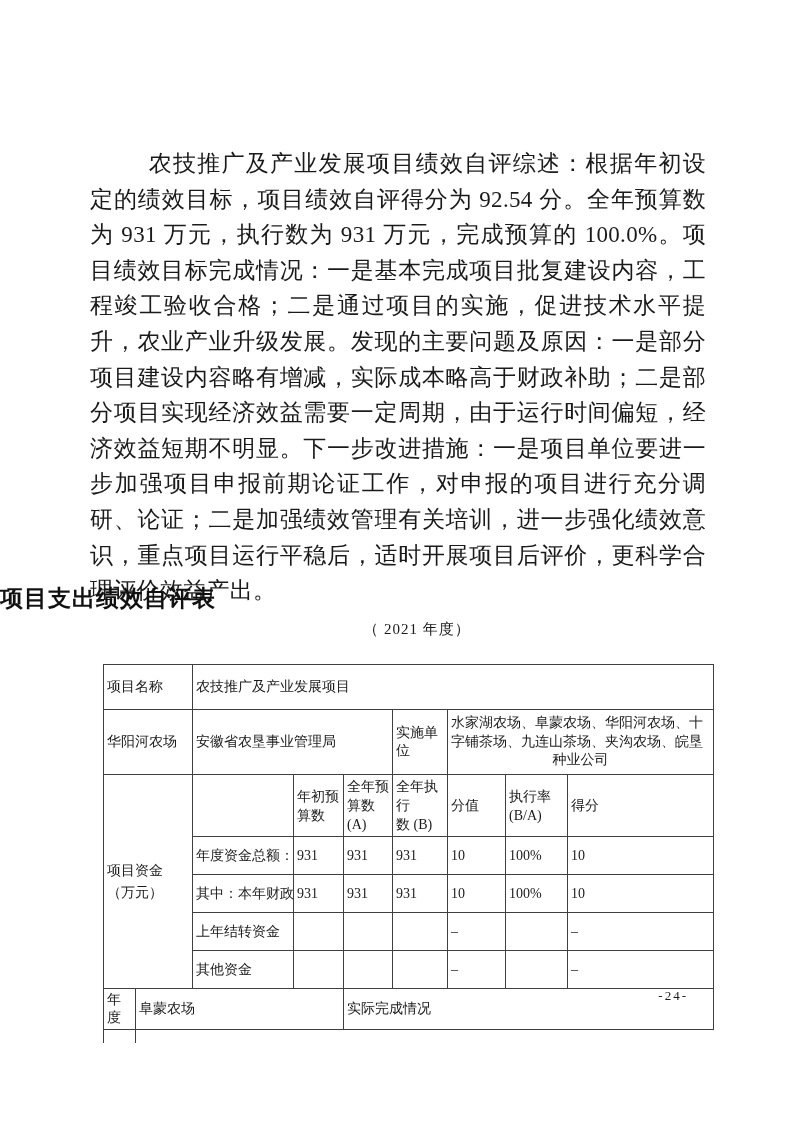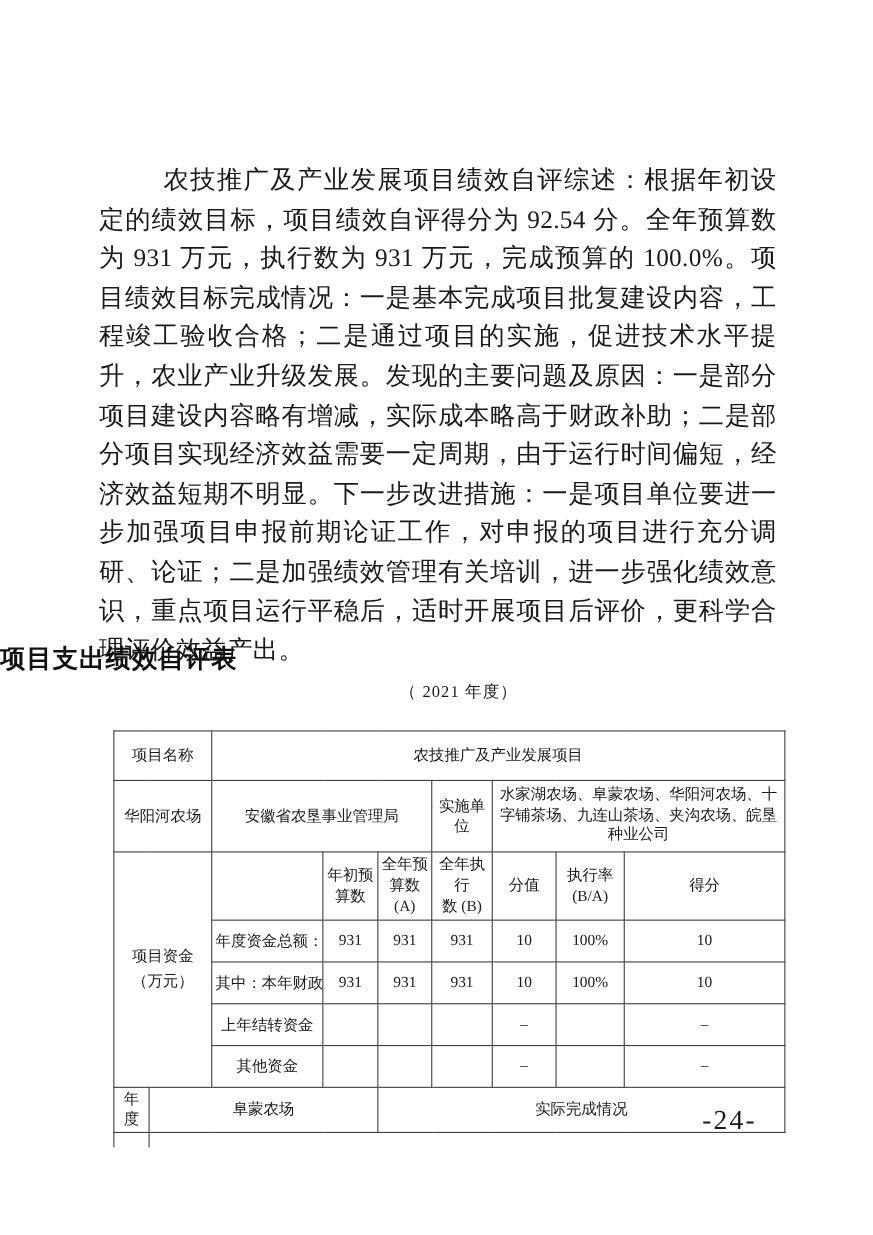--- a/index.html
+++ b/index.html
@@ -41,21 +41,21 @@
     position:absolute;
     left:103px;top:664px;width:610px;
   }
   table.selfeval{
     border-collapse:collapse;
     table-layout:fixed;
     width:610px;
   }
   table.selfeval td{
     border:1.6px solid #3f3f3f;
-    text-align:center;
+    text-align:left;
     vertical-align:middle;
     font-size:14px;
     padding:2px 3px;
     overflow:hidden;
   }
   tr.r1 td{height:40px;}
   tr.r2 td{height:60px;}
   tr.r3 td{height:50px;}
   tr.rd td{height:33px;}
   tr.r8 td{height:36px;}
@@ -77,23 +77,22 @@
   .cut-stubs{position:relative;height:14px;}
   .cut-stubs span{
     position:absolute;top:0;height:13px;width:0;
     border-left:1.6px solid #3f3f3f;display:block;
   }
   .cut-stubs .s1{left:0;}
   .cut-stubs .s2{left:32px;}
   .pageno{
     position:absolute;
     top:988px;right:106px;
-    font-size:25px;
+    font-size:13px;
     letter-spacing:2px;
-    margin-top:17px;
   }
 </style>
 </head>
 <body>
 
 <div class="para">农技推广及产业发展项目绩效自评综述：根据年初设定的绩效目标，项目绩效自评得分为 92.54 分。全年预算数为 931 万元，执行数为 931 万元，完成预算的 100.0%。项目绩效目标完成情况：一是基本完成项目批复建设内容，工程竣工验收合格；二是通过项目的实施，促进技术水平提升，农业产业升级发展。发现的主要问题及原因：一是部分项目建设内容略有增减，实际成本略高于财政补助；二是部分项目实现经济效益需要一定周期，由于运行时间偏短，经济效益短期不明显。下一步改进措施：一是项目单位要进一步加强项目申报前期论证工作，对申报的项目进行充分调研、论证；二是加强绩效管理有关培训，进一步强化绩效意识，重点项目运行平稳后，适时开展项目后评价，更科学合理评价效益产出。</div>
 
 <div class="doc-title">项目支出绩效自评表</div>
 <div class="doc-subtitle">（ 2021 年度）</div>
 

